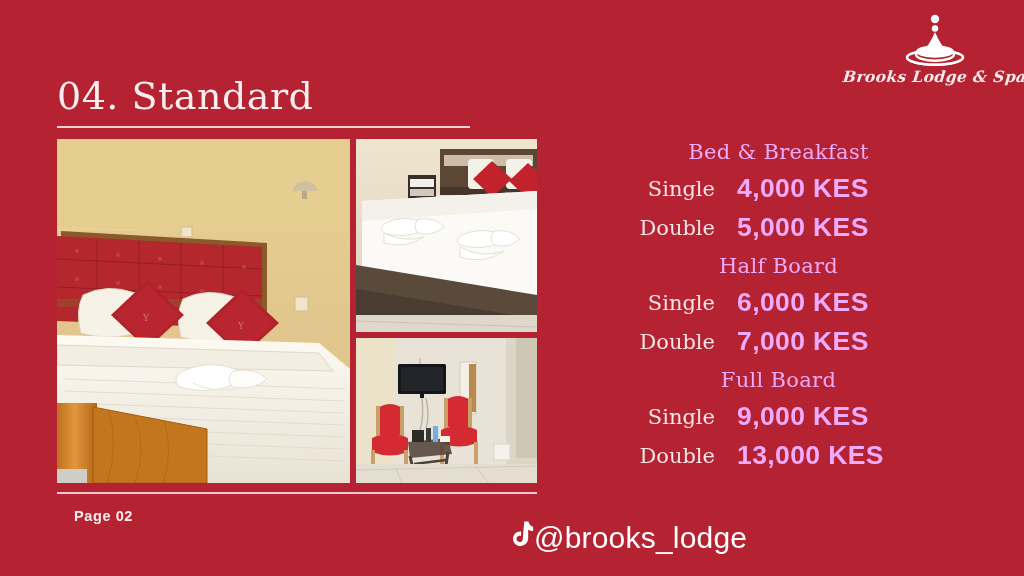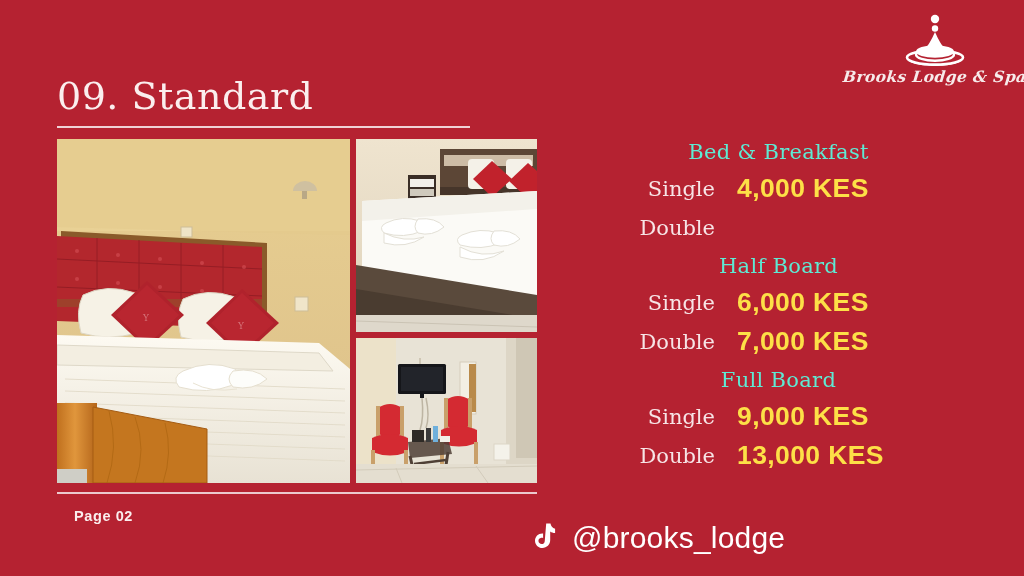--- a/index.html
+++ b/index.html
@@ -36,31 +36,31 @@
   .photo svg { width:100%; height:100%; display:block; }
 
   .footer-rule { position:absolute; left:57px; top:492px; width:480px; height:1.5px;
                  background:#ecc9ce; }
   .page-label { position:absolute; left:74px; top:508px; font-size:14.5px;
                 font-weight:bold; color:#fbeeee; letter-spacing:.6px; }
 
   
   .prices { position:absolute; left:600px; top:140px; width:400px; }
   .section-head { text-align:center; font-family:"DejaVu Serif", serif; font-size:21px;
-                  color:#5eead4; letter-spacing:.3px; margin-bottom:5px; width:277px;
+                  color:#f0abfc; letter-spacing:.3px; margin-bottom:5px; width:277px;
                   margin-left:40px; }
   .price-row { display:flex; align-items:center; height:39px; }
   .price-row .lbl { width:115px; text-align:right; font-family:"DejaVu Serif", serif;
                     font-size:21px; color:#f7e4e6; padding-right:0px; }
   .price-row .val { flex:1; padding-left:22px; font-size:26.5px; font-weight:bold;
-                    color:#fde047; letter-spacing:.4px; }
+                    color:#f0abfc; letter-spacing:.4px; }
   .gap-sm { height:7px; }
 
   
-  .social { position:absolute; left:530px; top:521px; display:flex; align-items:center; gap:16px; }
+  .social { position:absolute; left:508px; top:521px; display:flex; gap:0; }
   .tiktok-icon { width:26px; height:30px; }
   .handle { font-size:30px; color:#ffffff; letter-spacing:.2px; }
 </style>
 </head>
 <body>
 
 <div class="slide">
 
   <div class="logo">
     <svg class="logo-mark" viewBox="0 0 84 52">
@@ -68,21 +68,21 @@
       <ellipse cx="42" cy="14.5" rx="3.2" ry="3.2" fill="#ffffff"></ellipse>
       <path d="M42 18 C45.5 26 48.5 31 52 35 L32 35 C35.5 31 38.5 26 42 18 Z" fill="#ffffff"></path>
       <ellipse cx="42" cy="37.5" rx="19" ry="6.2" fill="#ffffff"></ellipse>
       <ellipse cx="42" cy="40.5" rx="19" ry="6.2" fill="none" stroke="#ffffff" stroke-width="2.4"></ellipse>
       <ellipse cx="42" cy="43.5" rx="28" ry="7" fill="none" stroke="#ffffff" stroke-width="2.6"></ellipse>
       <path d="M14 44 C14 49 28 52 42 52 C56 52 70 49 70 44 C70 48 57 50.5 42 50.5 C27 50.5 14 48 14 44 Z" fill="#ffffff"></path>
     </svg>
     <div class="logo-text">Brooks Lodge &amp; Spa</div>
   </div>
 
-  <div class="title">09. Standard</div>
+  <div class="title">04. Standard</div>
   <div class="title-rule"></div>
 
   <div class="collage">
 
     <div class="photo photo-main">
       <svg viewBox="0 0 293 344" preserveAspectRatio="none">
         <defs>
           <linearGradient id="wallA" x1="0" y1="0" x2="0" y2="1">
             <stop offset="0%" stop-color="#e8cf91"></stop>
               <stop offset="100%" stop-color="#dcc08a"></stop>
@@ -275,20 +275,21 @@
   <div class="prices">
 
     <div>
       <div class="section-head">Bed &amp; Breakfast</div>
       <div class="price-row">
         <span class="lbl">Single</span>
         <span class="val">4,000 KES</span>
       </div>
       <div class="price-row">
         <span class="lbl">Double</span>
+        <span class="val">5,000 KES</span>
       </div>
     </div>
 
     <div class="gap-sm"></div>
 
     <div>
       <div class="section-head">Half Board</div>
       <div class="price-row">
         <span class="lbl">Single</span>
         <span class="val">6,000 KES</span>

